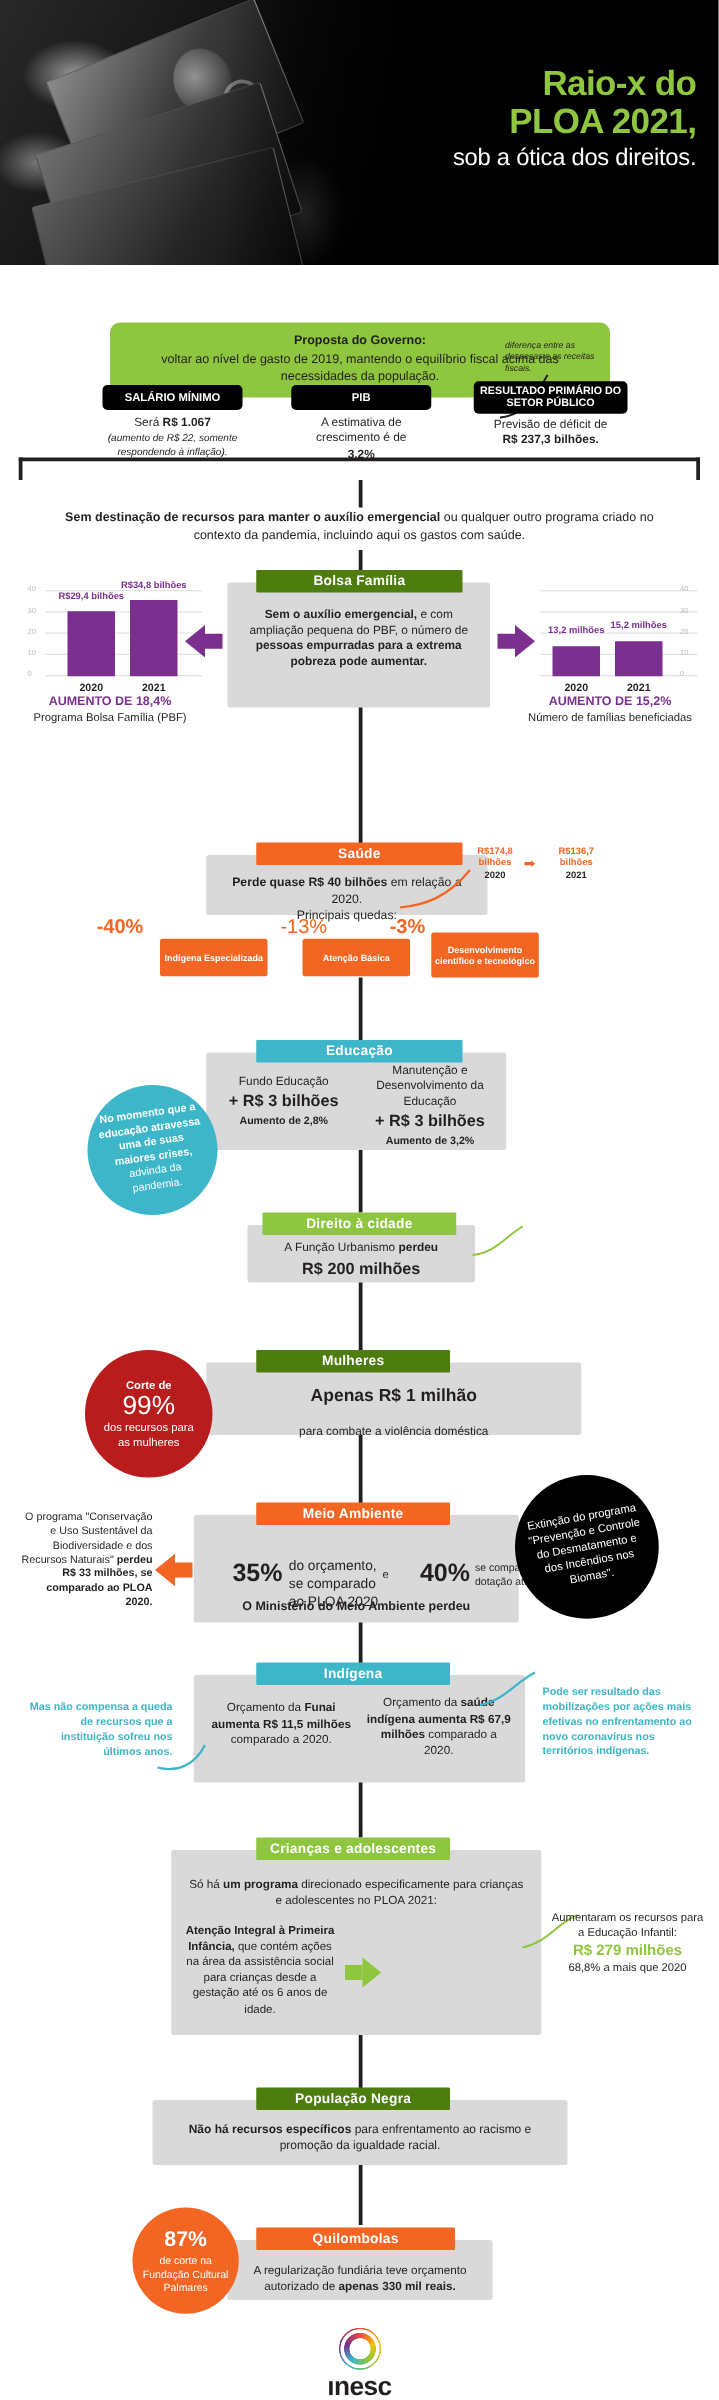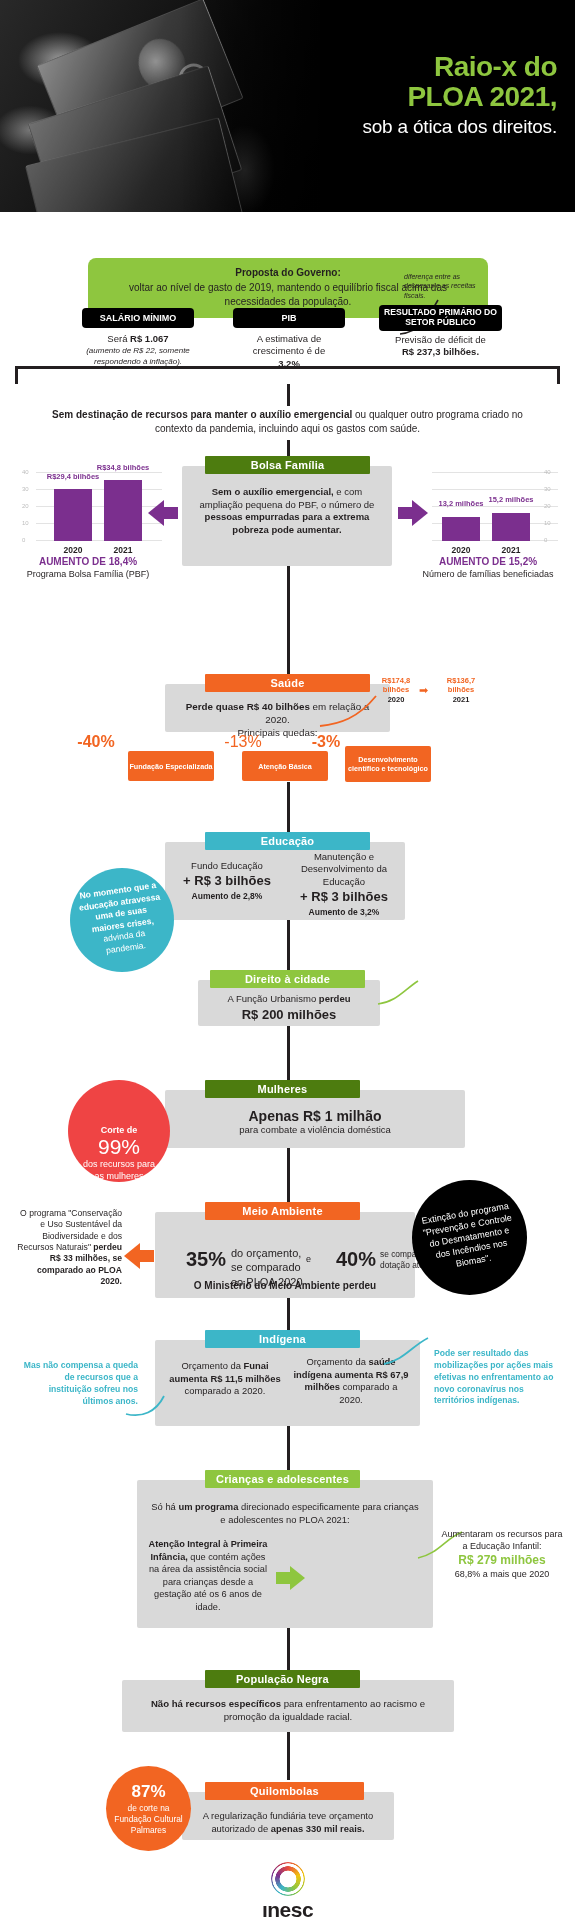--- a/index.html
+++ b/index.html
@@ -50,21 +50,21 @@
   .card { position:absolute; background:#d9d9d9; border-radius:2px; }
   .tag { position:absolute; color:#fff; font-weight:bold; font-size:11px;
          text-align:center; line-height:18px; height:18px; border-radius:1px; letter-spacing:.2px; }
   .tag.purple{background:#4d7c0f;} .tag.orange{background:#f26522;}
   .tag.teal{background:#3cb6c8;} .tag.green{background:#8ec63f;}
   .body-txt { position:absolute; text-align:center; font-size:9.5px; line-height:1.34; }
   b, strong { font-weight:bold; }
 
   .circ { position:absolute; border-radius:50%; color:#fff; display:flex;
           align-items:center; justify-content:center; text-align:center; }
-  .circ.purple{background:#ef4444;align-items:flex-end;} .circ.teal{background:#3cb6c8;}
+  .circ.purple{background:#b91c1c;} .circ.teal{background:#3cb6c8;}
   .circ.orange{background:#f26522;} .circ.black{background:#000;}
 
   
   .arw { position:absolute; width:0; height:0; }
   .arw-l { border-top:13px solid transparent; border-bottom:13px solid transparent; }
   .arw-r { border-top:13px solid transparent; border-bottom:13px solid transparent; }
   .arw-stem { position:absolute; height:12px; }
 
   
   .chart { position:absolute; }
@@ -227,21 +227,21 @@
     <span>R$174,8 bilhões</span>
     <div style="color:#231f20; margin-top:1px;">2020</div>
   </div>
   <div style="position:absolute; left:419px; top:684px; color:#f26522; font-size:11px;">➡</div>
   <div style="position:absolute; left:437px; top:676px; width:48px; text-align:center; font-size:7.5px; font-weight:bold; color:#f26522; line-height:1.2;">
     <span>R$136,7 bilhões</span>
     <div style="color:#231f20; margin-top:1px;">2021</div>
   </div>
 
   <div style="position:absolute; left:58px; top:733px; width:76px; text-align:center; color:#f26522; font-weight:bold; font-size:16px;">-40%</div>
-  <div style="position:absolute; left:128px; top:751px; width:86px; height:30px; background:#f26522; border-radius:2px; color:#fff; font-size:7.2px; font-weight:bold; display:flex; align-items:center; justify-content:center; text-align:center; line-height:1.25;">Fundação Especializada</div>
+  <div style="position:absolute; left:128px; top:751px; width:86px; height:30px; background:#f26522; border-radius:2px; color:#fff; font-size:7.2px; font-weight:bold; display:flex; align-items:center; justify-content:center; text-align:center; line-height:1.25;">Indígena Especializada</div>
   <div style="position:absolute; left:205px; top:733px; width:76px; text-align:center; color:#f26522; font-weight:normal; font-size:16px;">-13%</div>
   <div style="position:absolute; left:242px; top:751px; width:86px; height:30px; background:#f26522; border-radius:2px; color:#fff; font-size:7.2px; font-weight:bold; display:flex; align-items:center; justify-content:center; text-align:center; line-height:1.25;">Atenção Básica</div>
   <div style="position:absolute; left:288px; top:733px; width:76px; text-align:center; color:#f26522; font-weight:bold; font-size:16px;">-3%</div>
   <div style="position:absolute; left:345px; top:746px; width:86px; height:36px; background:#f26522; border-radius:2px; color:#fff; font-size:7.2px; font-weight:bold; display:flex; align-items:center; justify-content:center; text-align:center; line-height:1.25;">Desenvolvimento científico e tecnológico</div>
 
   <div class="vline" style="top:782px; height:50px;"></div>
 
   <div class="card" style="left:165px; top:842px; width:240px; height:78px;"></div>
   <div class="tag teal" style="left:205px; top:832px; width:165px;">Educação</div>
   <div style="position:absolute; left:172px; top:860px; width:110px; text-align:center; font-size:9.5px; line-height:1.3;">
@@ -271,21 +271,21 @@
   <svg style="position:absolute; left:376px; top:978px; width:44px; height:28px;">
     <path d="M2,26 C20,24 28,12 42,3" stroke="#8ec63f" stroke-width="1.6" fill="none"></path>
   </svg>
 
   <div class="vline" style="top:1026px; height:54px;"></div>
 
   <div class="card" style="left:165px; top:1090px; width:300px; height:58px;"></div>
   <div class="tag purple" style="left:205px; top:1080px; width:155px;">Mulheres</div>
   <div style="position:absolute; left:185px; top:1108px; width:260px; text-align:center;">
     <div style="font-weight:bold; font-size:14px;">Apenas R$ 1 milhão</div>
-    <div style="font-size:9.5px; margin-top:0;text-align:center;">para combate a violência doméstica</div>
+    <div style="font-size:9.5px; margin-top:16px;text-align:center;">para combate a violência doméstica</div>
   </div>
   <div class="circ purple" style="left:68px; top:1080px; width:102px; height:102px;">
     <div style="font-size:9px; line-height:1.35; padding:0 10px;">
       <div style="font-weight:bold;">Corte de</div>
       <div style="font-weight:normal; font-size:21px; line-height:1.05;">99%</div>
       <div>dos recursos para as mulheres</div>
     </div>
   </div>
 
   <div class="vline" style="top:1148px; height:56px;"></div>

